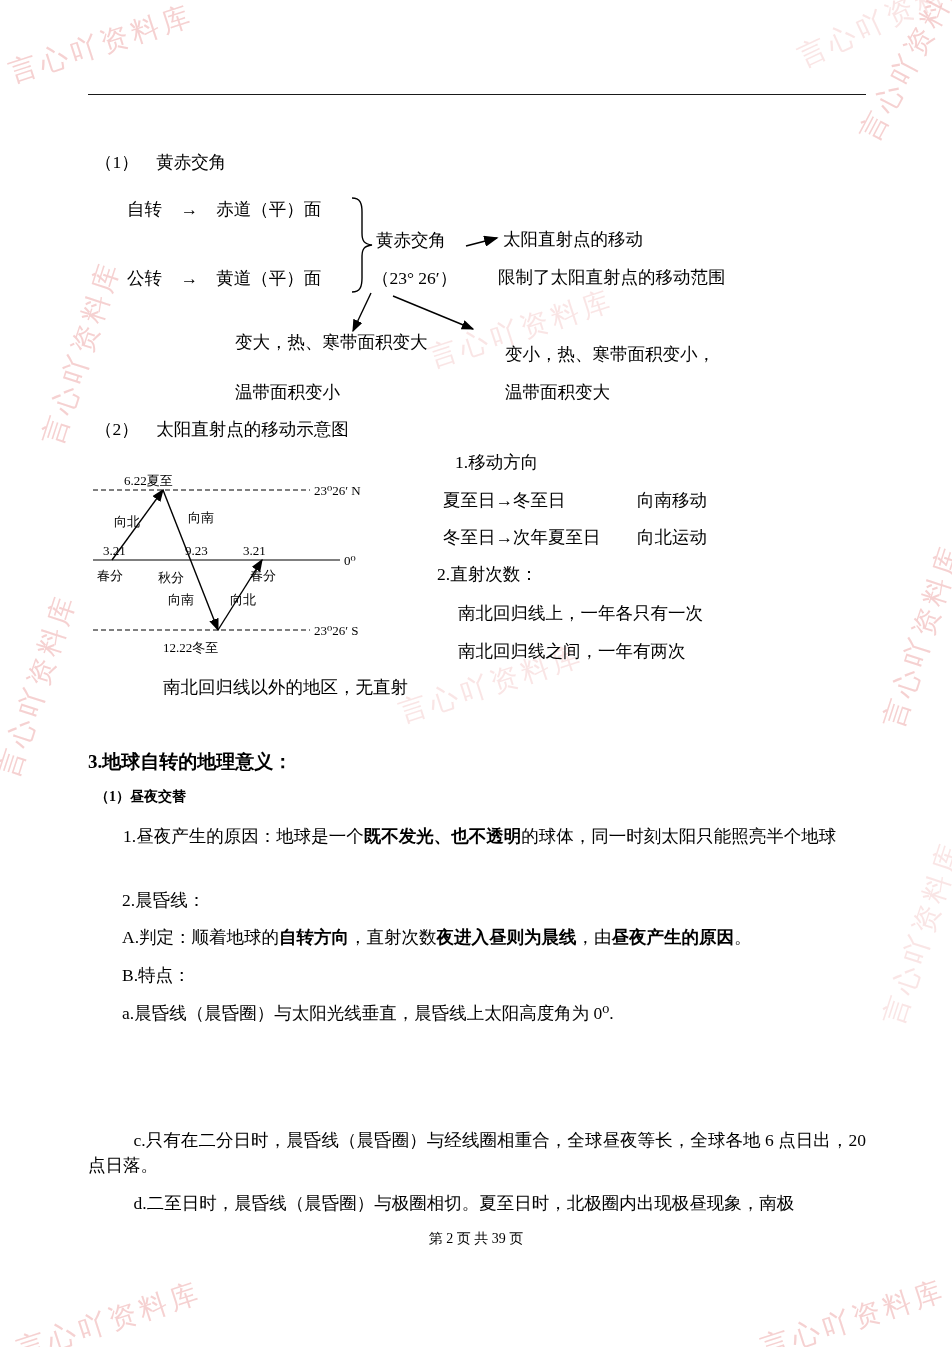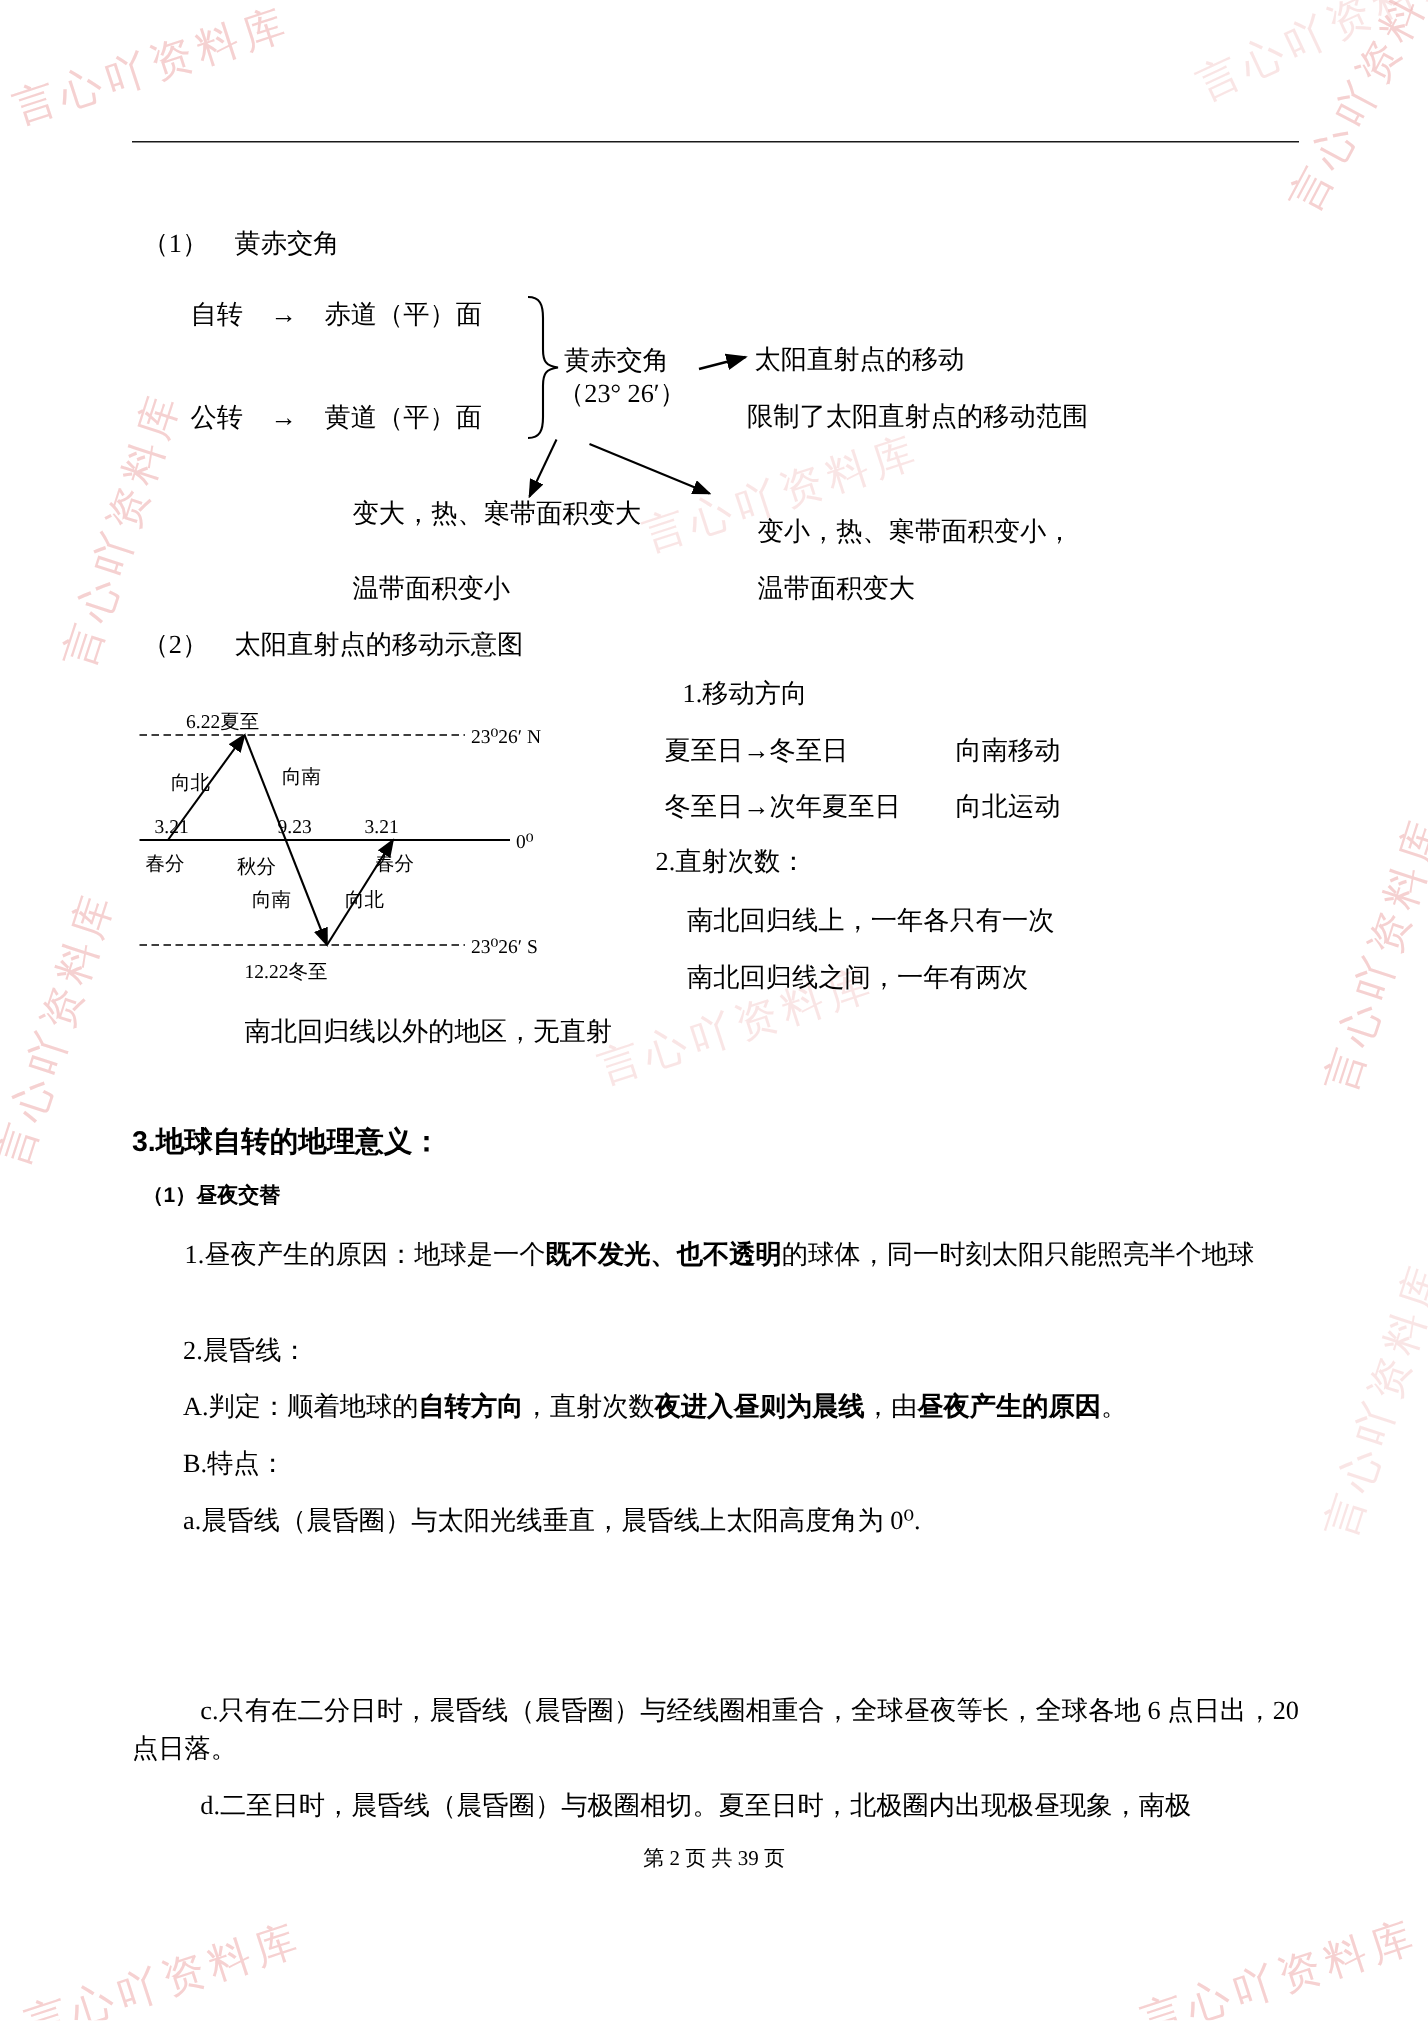--- a/index.html
+++ b/index.html
@@ -12,21 +12,21 @@
     position:relative; width:952px; height:1347px;
     background:var(--page-bg,#fff); overflow:hidden;
   }
   .abs { position:absolute; font-size:17.5px; white-space:nowrap; line-height:1.25; }
   .para {
     position:absolute; left:88px; width:778px;
     font-size:17.5px; line-height:25px; text-align:justify;
   }
   .indent2 { text-indent:2em; }
   .indent27 { text-indent:2.6em; }
-  .hei { font-family:Liberation Sans, sans-serif; font-weight:bold; }
+  .hei { font-family:Liberation Serif, serif; font-weight:bold; }
   b.hei { font-weight:bold; }
   .header-rule { position:absolute; left:88px; top:94px; width:778px; height:1px; background:#1a1a1a; }
   .wm {
     position:absolute; font-size:28px; letter-spacing:4px;
     color:var(--watermark-color,#eda4a4); opacity:.5; white-space:nowrap;
     transform-origin:left center; pointer-events:none;
     font-family:"Liberation Sans","DejaVu Sans",sans-serif;
   }
   .wm.faint { opacity:.28; }
   svg { position:absolute; overflow:visible; }
@@ -61,21 +61,21 @@
   </div>
 
   <div class="abs" style="left:127px;top:268px">
     <span>公转</span>
     <span style="margin:0 14px">→</span>
     <span>黄道（平）面</span>
   </div>
 
   <div class="abs" style="left:376px;top:230px">黄赤交角</div>
   <div class="abs" style="left:503px;top:229px">太阳直射点的移动</div>
-  <div class="abs" style="left:372px;top:252px">（23° 26′）</div>
+  <div class="abs" style="left:372px;top:268px">（23° 26′）</div>
   <div class="abs" style="left:498px;top:267px">限制了太阳直射点的移动范围</div>
 
   <div class="abs" style="left:235px;top:332px">变大，热、寒带面积变大</div>
   <div class="abs" style="left:235px;top:382px">温带面积变小</div>
   <div class="abs" style="left:505px;top:344px">变小，热、寒带面积变小，</div>
   <div class="abs" style="left:505px;top:382px">温带面积变大</div>
 
   <svg style="left:340px;top:190px" width="180" height="150" viewBox="0 0 180 150">
     <defs>
       <marker id="ah1" markerWidth="9" markerHeight="7" refX="8" refY="3.5" orient="auto">

